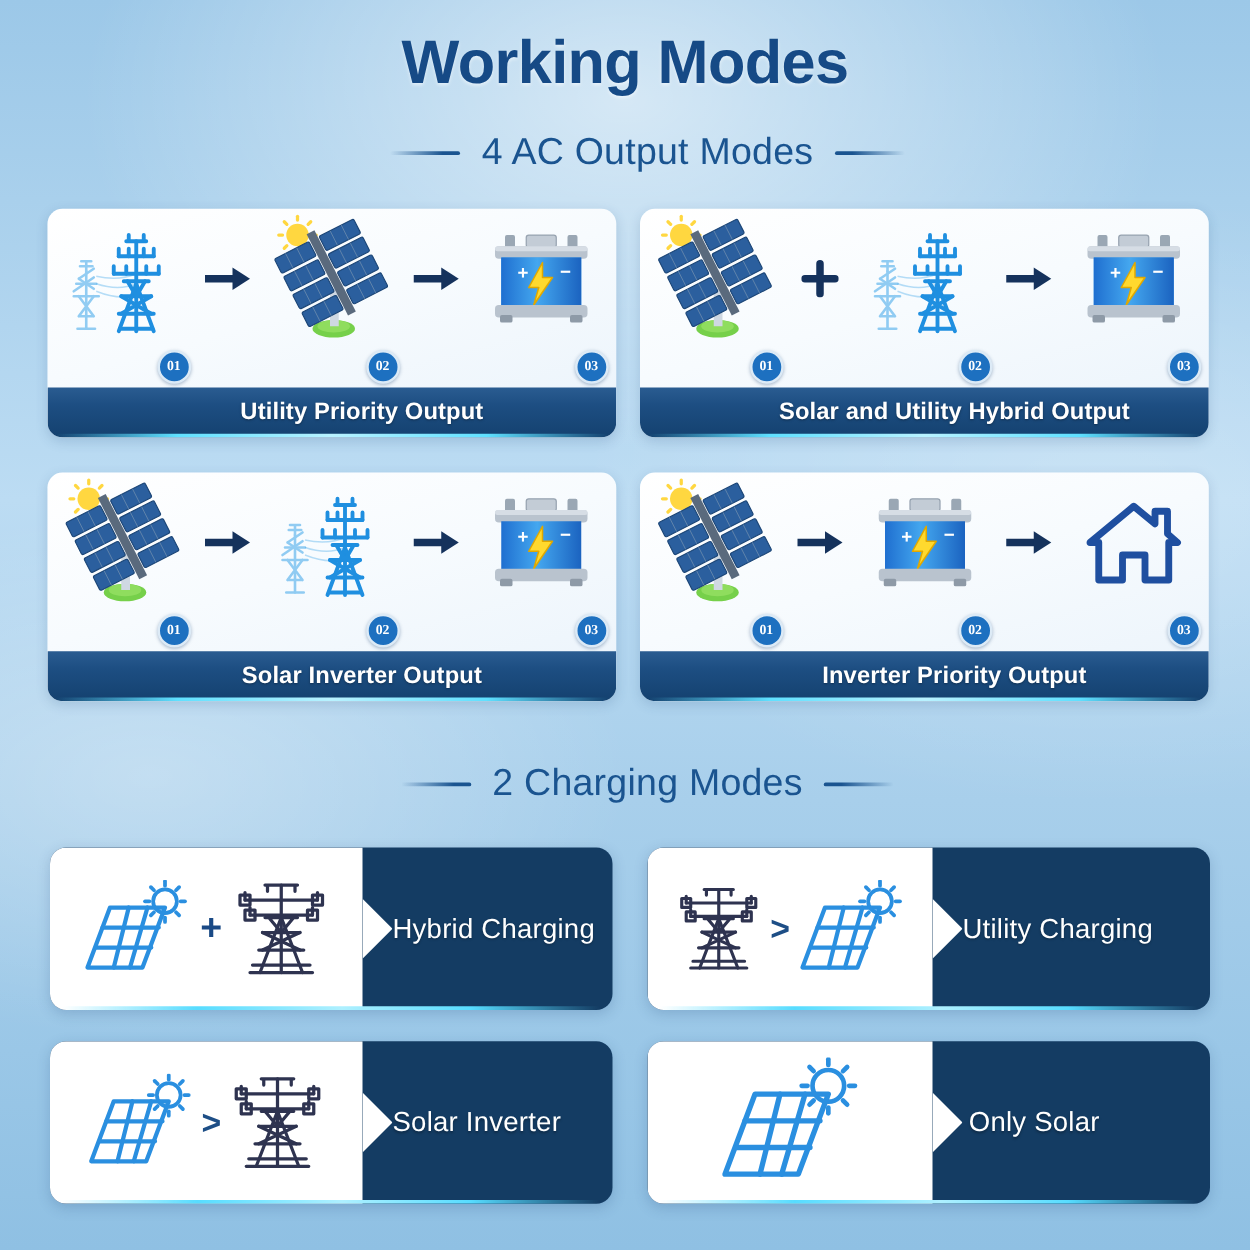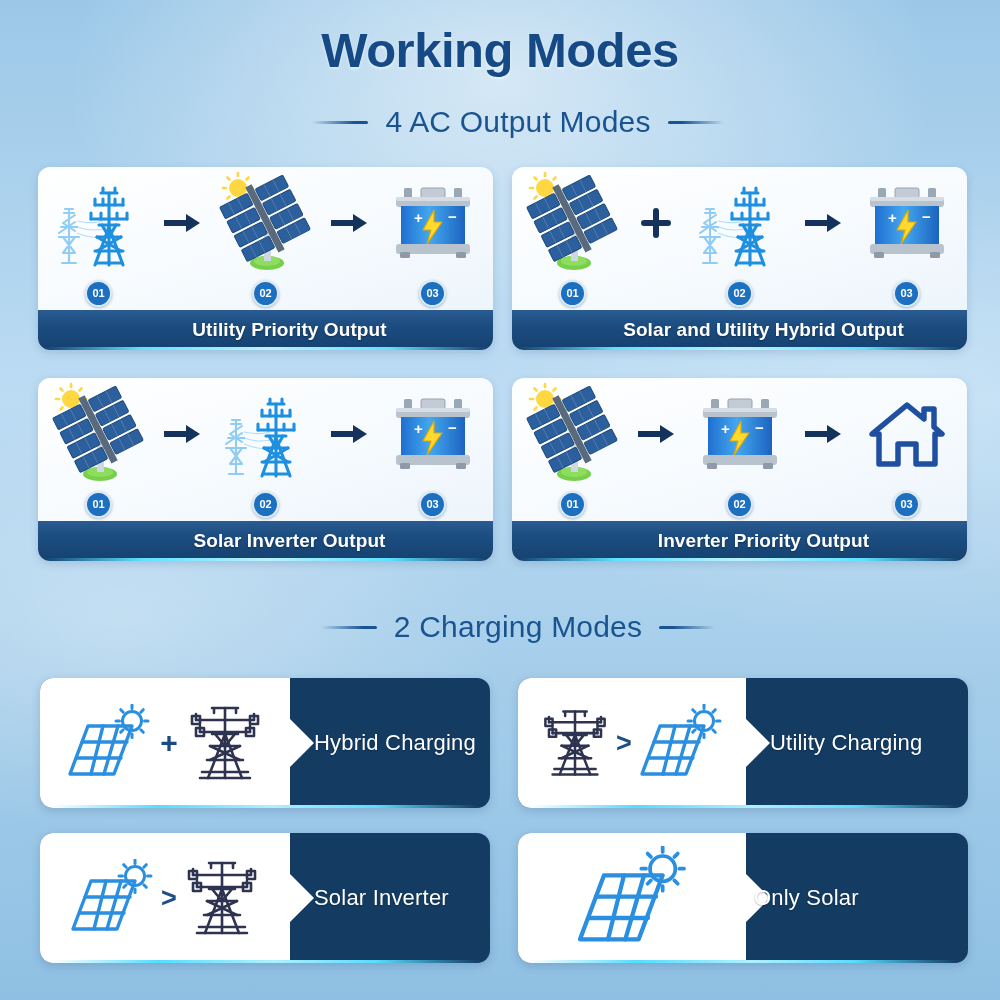--- a/index.html
+++ b/index.html
@@ -77,21 +77,21 @@
     display:flex;align-items:center;justify-content:space-evenly;
   }
   .badge{
     width:23px;height:23px;border-radius:50%;
     background:#1d70c0;border:2px solid #dceaf6;
     box-shadow:0 1px 3px rgba(20,60,110,.35);
     color:#fff;font-size:11px;font-weight:bold;
     display:flex;align-items:center;justify-content:center;
     line-height:1;
   }
-  .bslot{width:108px;display:flex;align-items:center;justify-content:center;}
+  .bslot{width:108px;display:flex;align-items:center;justify-content:flex-end;font-family:Liberation Serif, serif;}
   .bconn{width:46px;}
 
   
   .ch-card{
     position:absolute;width:450px;height:130px;border-radius:13px;
     overflow:hidden;background:#143c63;
     box-shadow:0 3px 10px rgba(35,75,125,.22);
   }
   .ch-white{
     position:absolute;left:0;top:0;height:100%;width:250px;
@@ -768,17 +768,17 @@
             <path d="M50 17 L53.5 17"></path>
               <path d="M78.5 17 L82 17"></path>
             <path d="M54.7 5.7 L57.2 8.2"></path>
               <path d="M74.8 25.8 L77.3 28.3"></path>
             <path d="M77.3 5.7 L74.8 8.2"></path>
               <path d="M57.2 25.8 L54.7 28.3"></path>
           </g>
         </svg>
       </span>
     </div>
-    <div class="ch-label" style="left:236px;right:0;">Only Solar</div>
+    <div class="ch-label" style="left:257px;right:0;">Only Solar</div>
     <div class="ch-glow"></div>
   </div>
 
 </div>
 
 </body></html>

